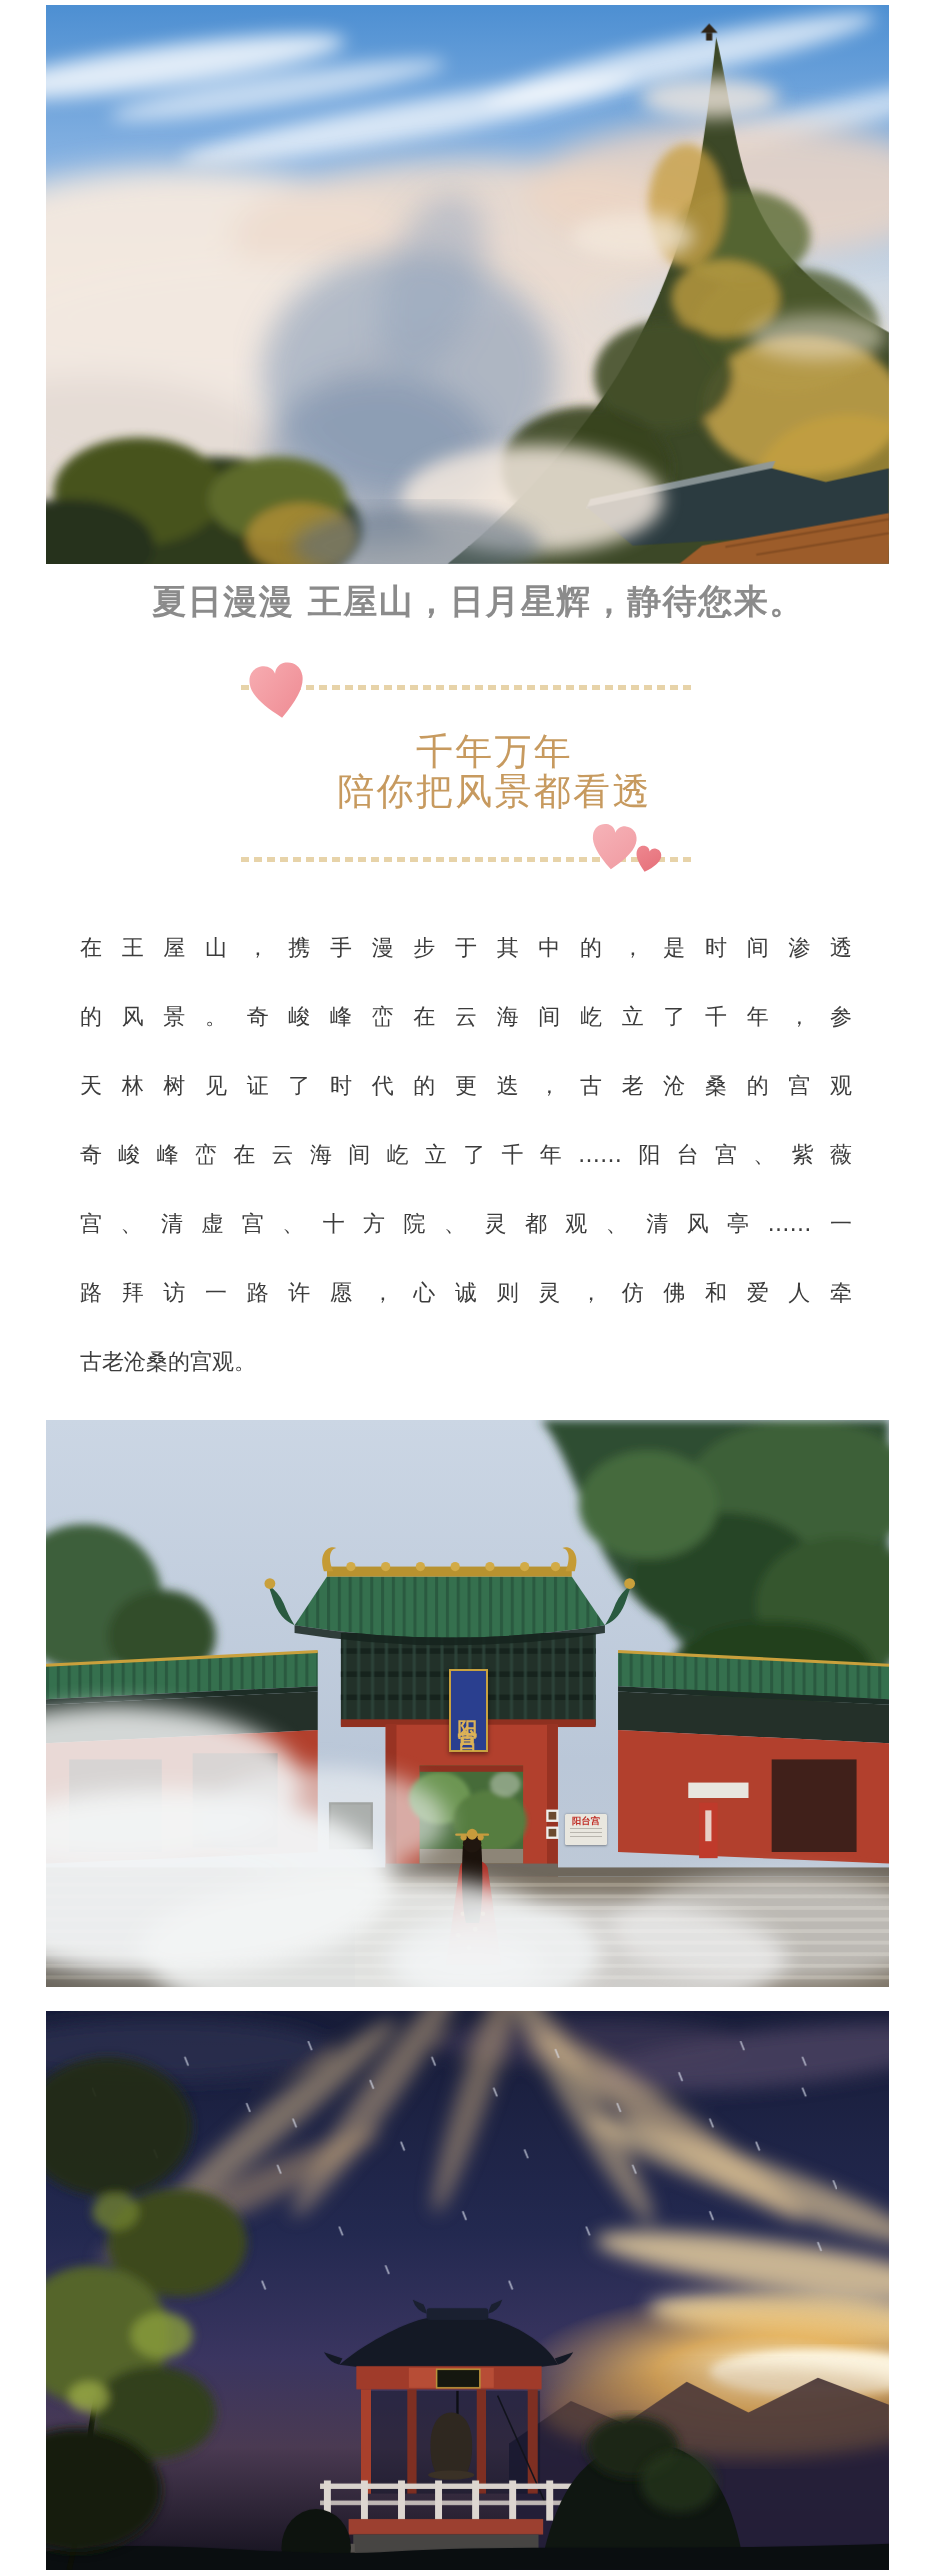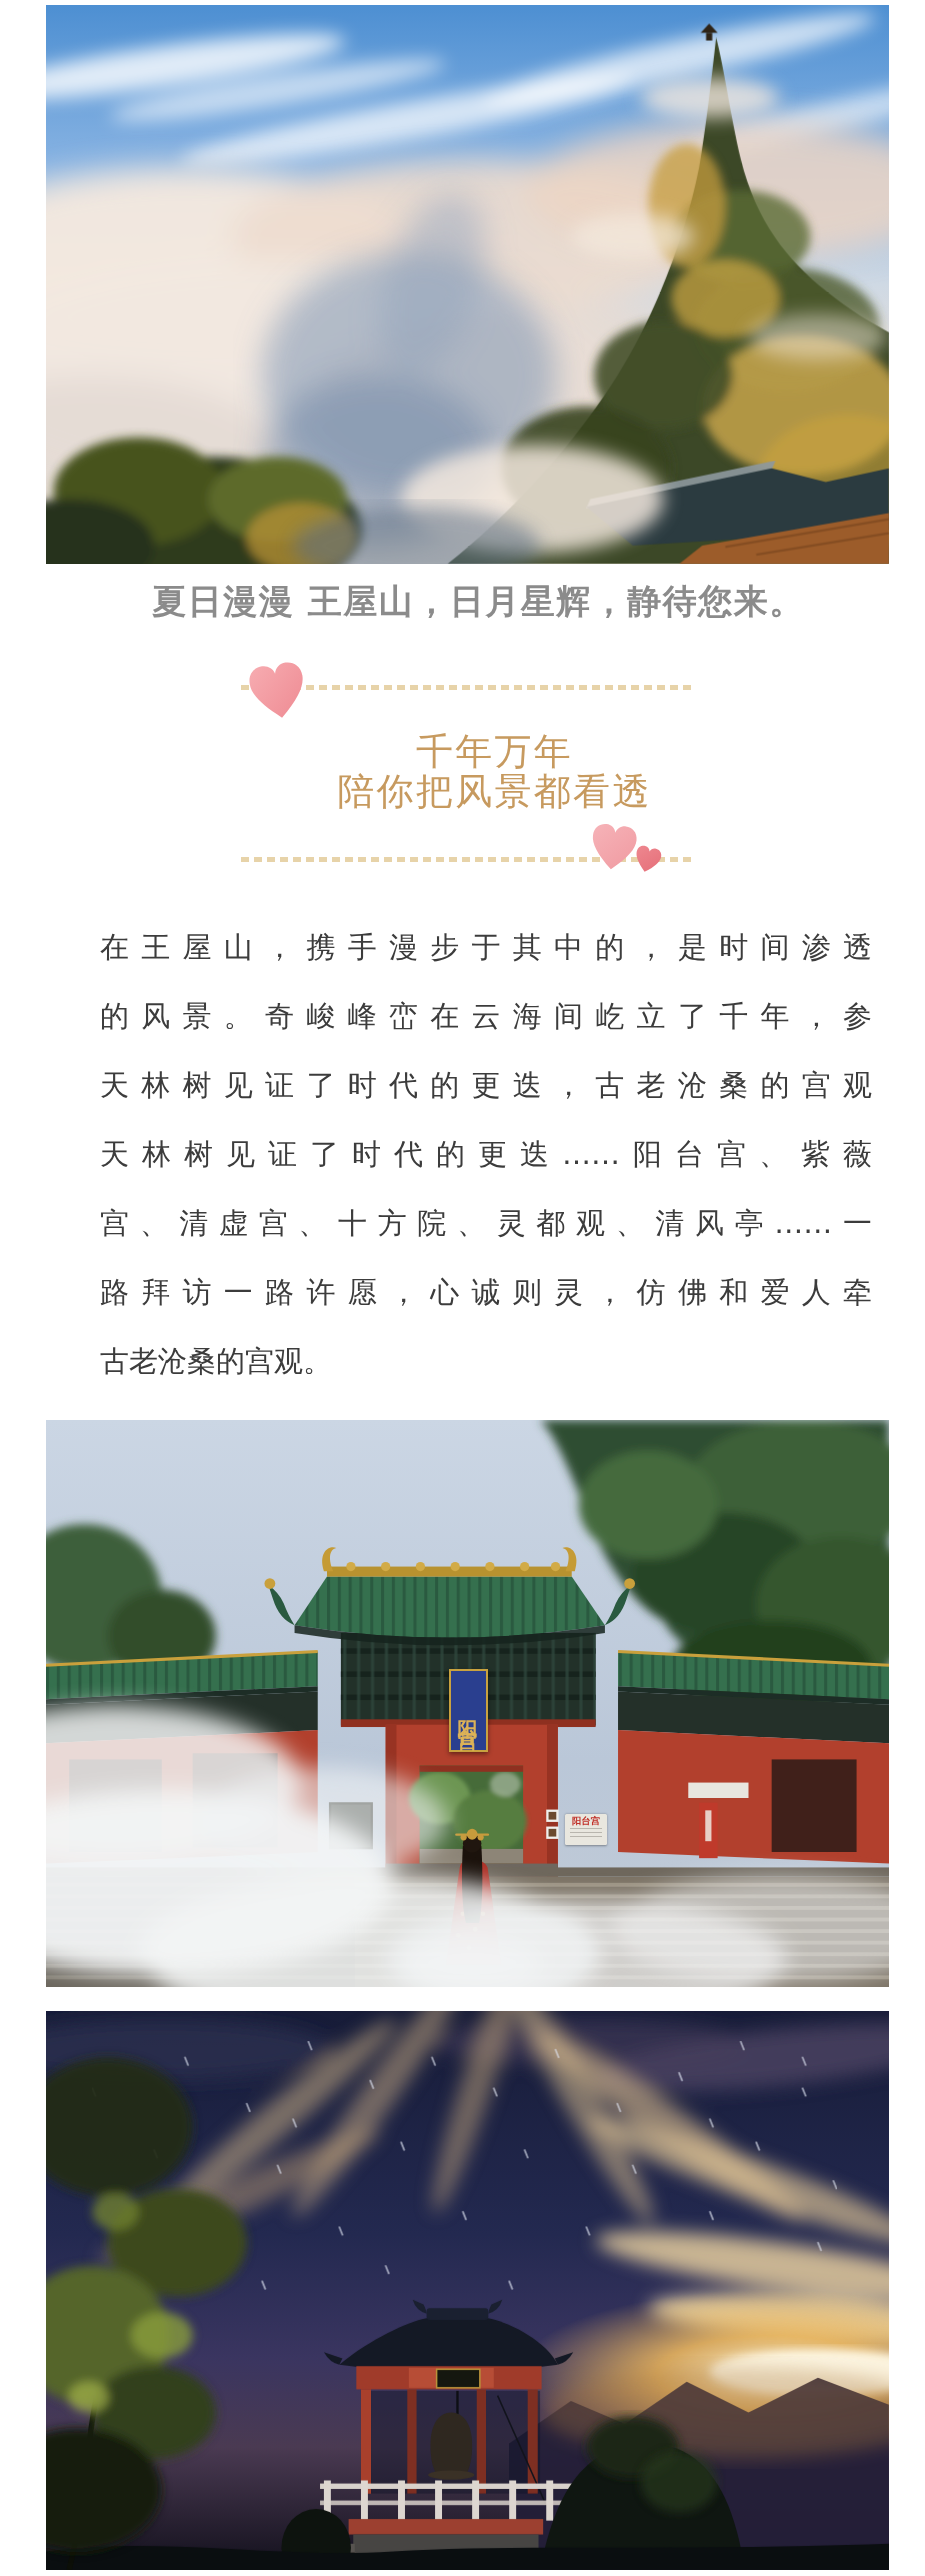--- a/index.html
+++ b/index.html
@@ -22,21 +22,21 @@
   #heart-top{left:247px;top:658px;width:62px;height:68px;transform:rotate(-9deg);}
   #heart-b1{left:588px;top:821px;width:51px;height:54px;transform:rotate(7deg);}
   #heart-b2{left:633px;top:844px;width:29px;height:32px;transform:rotate(14deg);}
 
   .div-title{position:absolute;left:0;width:100%;margin:16px;text-align:center;font-weight:normal;
              color:var(--title_gold,#c79a5f);font-size:37px;letter-spacing:2.3px;line-height:40px;}
   #div-title1{top:716px;}
   #div-title2{top:756px;}
 
   .para{position:absolute;left:80px;top:913px;width:772px;color:var(--body_text,#3c3c3c);
-        font-size:29px;line-height:69px;margin-left:20px;}
+        font-size:22px;line-height:69px;}
   .para-line{text-align:justify;text-align-last:justify;}
   .para-line.last{text-align-last:left;}
 
   .plaque{position:absolute;left:449px;top:1669px;width:39px;height:83px;box-sizing:border-box;
           background:#2a3f8f;border:2.3px solid #c9a23f;color:#dcb257;font-weight:bold;
           writing-mode:vertical-rl;text-orientation:upright;font-size:20px;letter-spacing:3.9px;
           display:flex;align-items:center;justify-content:center;box-shadow:0 1.5px 4.6px rgba(0,0,0,.45);}
   .gate-sign{position:absolute;left:565px;top:1814px;width:42px;height:31px;box-sizing:border-box;
              background:#e9e7df;border-radius:1.5px;font-size:9.3px;line-height:10.8px;font-weight:bold;
              color:#c03028;text-align:center;padding-top:1.5px;box-shadow:0 0.8px 2.3px rgba(0,0,0,.35);}
@@ -161,21 +161,21 @@
           <stop offset="1" stop-color="#e56f79"></stop>
         </linearGradient>
       </defs>
     <path d="M50,92 C20,66 7,47 7,30 C7,13 19,5 31,5 C40,5 48,11 50,20 C52,11 60,5 69,5 C81,5 93,13 93,30 C93,47 80,66 50,92 Z" fill="url(#hg3)"></path>
   </svg>
 
   <div class="para">
     <div class="para-line">在王屋山，携手漫步于其中的，是时间渗透</div>
     <div class="para-line">的风景。奇峻峰峦在云海间屹立了千年，参</div>
     <div class="para-line">天林树见证了时代的更迭，古老沧桑的宫观</div>
-    <div class="para-line">天林树见证了时代的更迭……阳台宫、紫薇</div>
+    <div class="para-line">奇峻峰峦在云海间屹立了千年……阳台宫、紫薇</div>
     <div class="para-line">宫、清虚宫、十方院、灵都观、清风亭……一</div>
     <div class="para-line">路拜访一路许愿，心诚则灵，仿佛和爱人牵</div>
     <div class="para-line last">古老沧桑的宫观。</div>
   </div>
 
   <figure class="photo" id="photo2" style="margin:0">
     <svg viewBox="0 0 1092 735" preserveAspectRatio="none">
       <defs>
         <linearGradient id="p2sky" x1="0" y1="0" x2="0" y2="1">
           <stop offset="0" stop-color="#cbd6e4"></stop>

